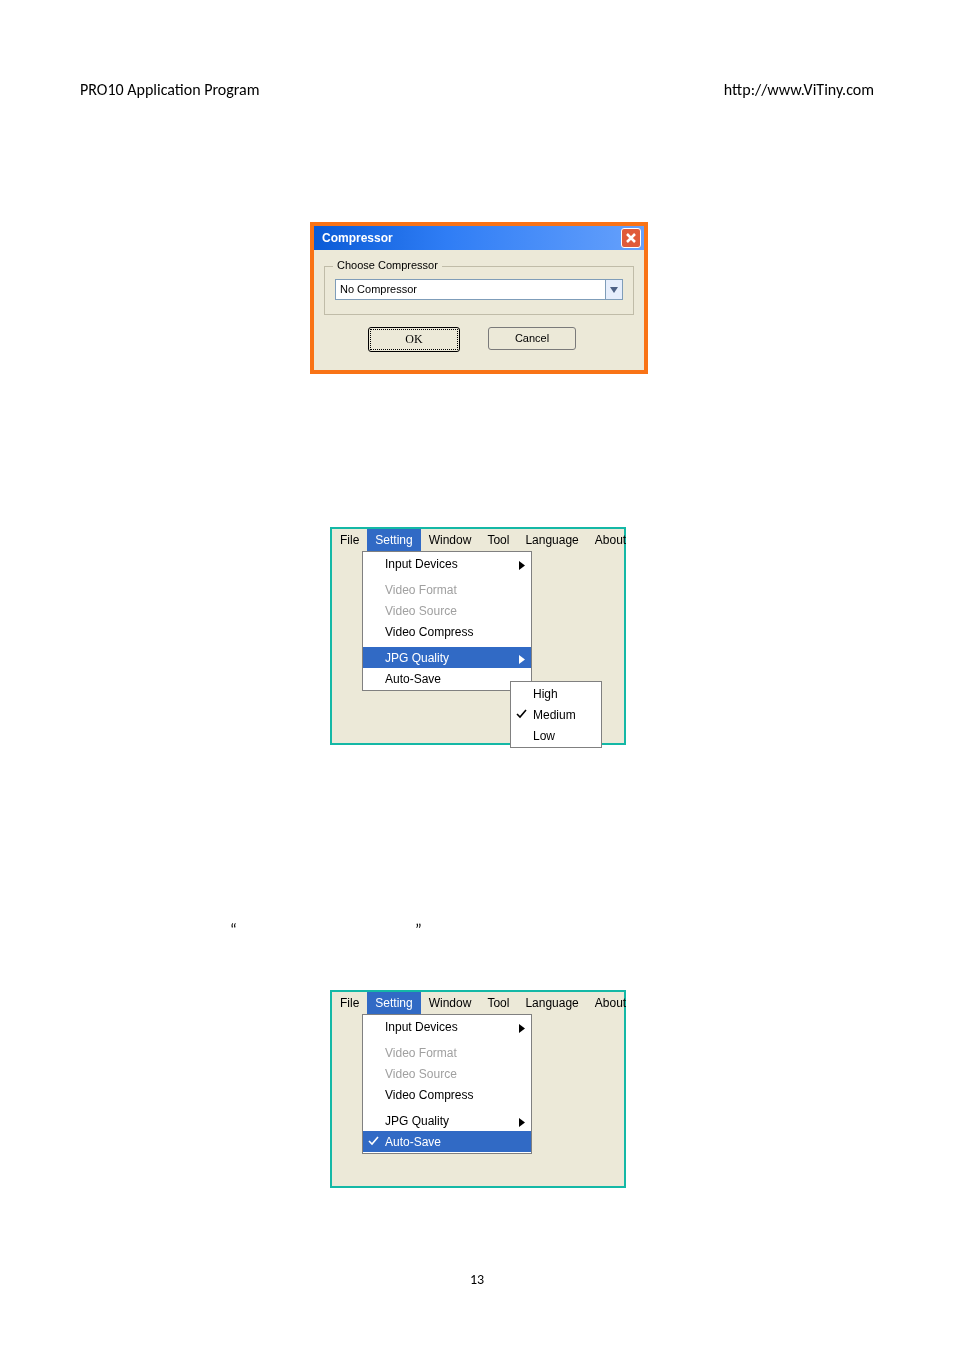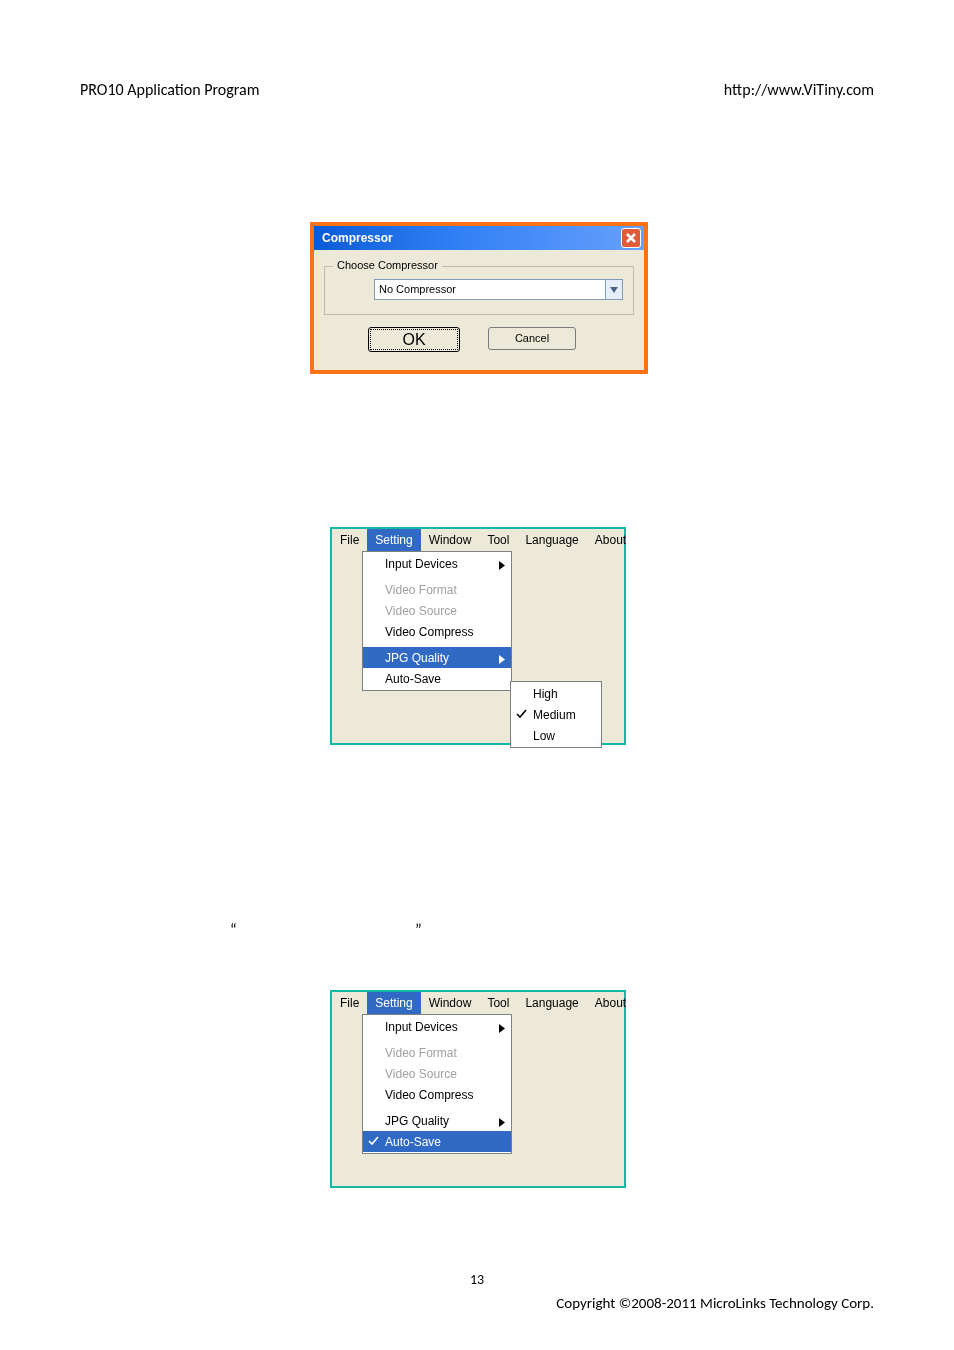--- a/index.html
+++ b/index.html
@@ -90,21 +90,20 @@
   }
   .combo-text {
     flex: 1;
     background: #fff;
     border: 1px solid #7f9db9;
     border-right: none;
     padding: 2px 4px;
     font-family: Tahoma, sans-serif;
     font-size: 11px;
     line-height: 15px;
-    margin-left: 39px;
   }
   .combo-arrow {
     width: 18px;
     border: 1px solid #7f9db9;
     background: #e6eefc;
     display: flex;
     align-items: center;
     justify-content: center;
   }
   .combo-arrow svg { width: 8px; height: 6px; }
@@ -129,22 +128,22 @@
     border: 1px solid #000;
     padding: 0;
     width: 92px;
     height: 25px;
   }
   .winbtn.defaultwrap > div {
     border: 1px dotted #000;
     margin: 1px;
     height: 21px;
     line-height: 19px;
-    font-family: Liberation Sans, sans-serif;
-    font-size: 16px;
+    font-family: Liberation Serif, serif;
+    font-size: 12px;
   }
 
   
   .menublock {
     position: absolute;
     left: 330px;
     border: 2px solid #14b8a6;
     background: #ece9d8;
     font-family: Tahoma, sans-serif;
     font-size: 12px;
@@ -162,21 +161,21 @@
     height: 22px;
   }
   .menubar-item.highlight {
     background: #316ac5;
     color: #fff;
   }
   .dropdown {
     position: absolute;
     left: 30px;
     top: 22px;
-    width: 150px;
+    width: 170px;
     background: #fff;
     border: 1px solid #808080;
     padding: 1px 0;
   }
   .menu-row {
     display: flex;
     align-items: center;
     height: 21px;
     padding: 0 6px 0 22px;
     position: relative;
@@ -372,15 +371,14 @@
         <span class="check"><svg viewBox="0 0 11 11">
               <path d="M1 5 L4 8 L10 1" stroke="#fff" stroke-width="1.6" fill="none"></path>
             </svg></span>
         <span>Auto-Save</span>
       </div>
     </div>
     <div style="height:172px;"></div>
   </div>
 
   <div class="pagenum">13</div>
-  <div class="footer">Copyright ©2008-2011 MicroLinks Technology Corp.</div>
 
 </div>
 
 </body></html>

